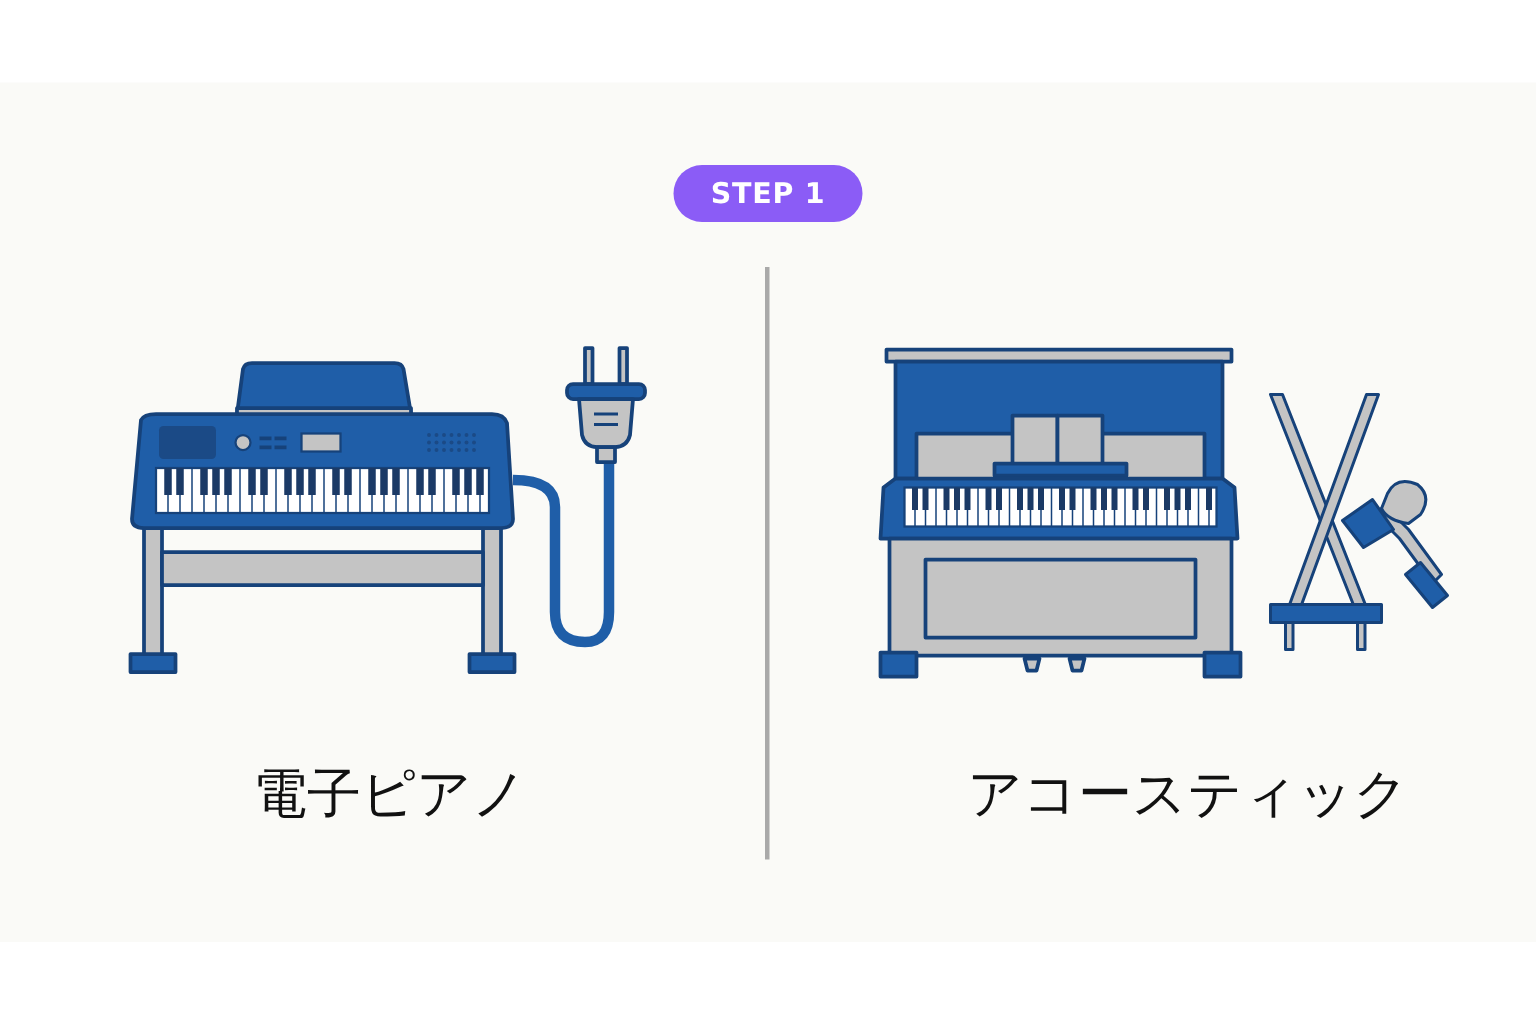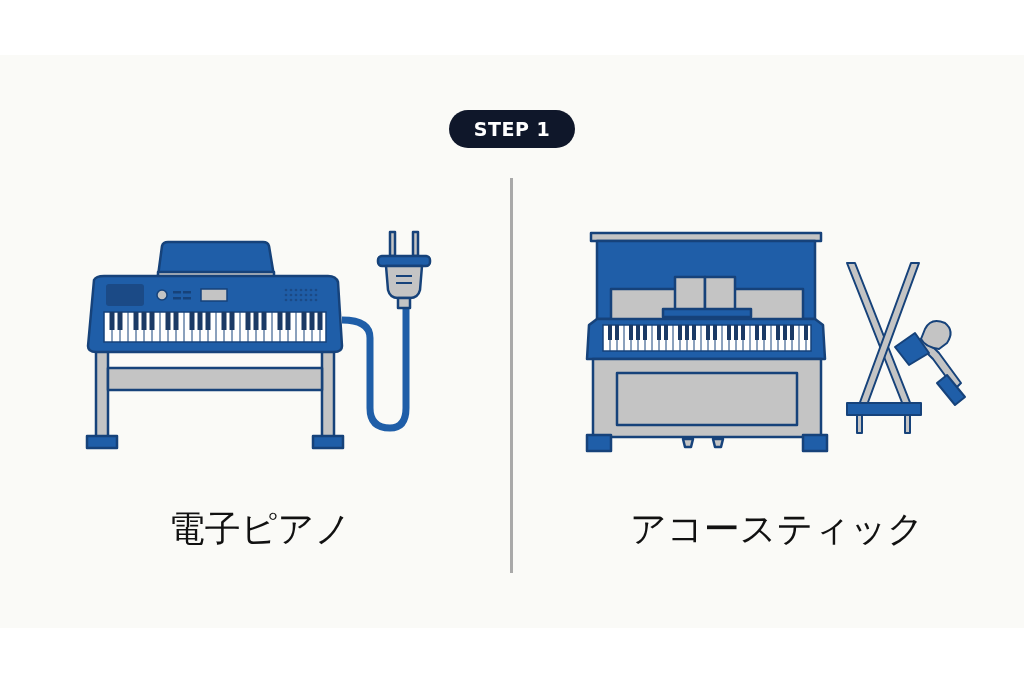--- a/index.html
+++ b/index.html
@@ -1,24 +1,24 @@
 <!DOCTYPE html>
 <html><head>
 <meta charset="utf-8">
 <style>
   html, body { margin:0; padding:0; background:#ffffff; }
   body { width:1024px; height:683px; position:relative; overflow:hidden; font-family:"DejaVu Sans", sans-serif; }
   .panel { position:absolute; left:0; top:55px; width:1024px; height:573px; background:#fafaf7; }
-  .badge { position:absolute; left:449px; top:110px; width:126px; height:38px; border-radius:19px; background:#0f172a; color:#fff;
+  .badge { position:absolute; left:449px; top:110px; width:126px; height:38px; border-radius:19px; background:#8b5cf6; color:#fff;
            font-family:"DejaVu Sans", sans-serif; font-weight:bold; font-size:19px; letter-spacing:0.5px;
            display:flex; align-items:center; justify-content:center; }
   .divider { position:absolute; left:510px; top:178px; width:3px; height:395px; background:#a9a9a9; }
   .label { position:absolute; top:505px; font-family:"DejaVu Sans", sans-serif; font-weight:normal; font-size:36px; color:#111; white-space:nowrap; }
   .label-left { left:160px; width:200px; text-align:center; }
-  .label-right { left:627px; width:300px; text-align:center; }
+  .label-right { left:642px; width:300px; text-align:center; }
   svg.illus { position:absolute; }
 </style>
 </head>
 <body>
 
 <div class="panel"></div>
 
 <div class="badge">
   <span>STEP 1</span>
 </div>

